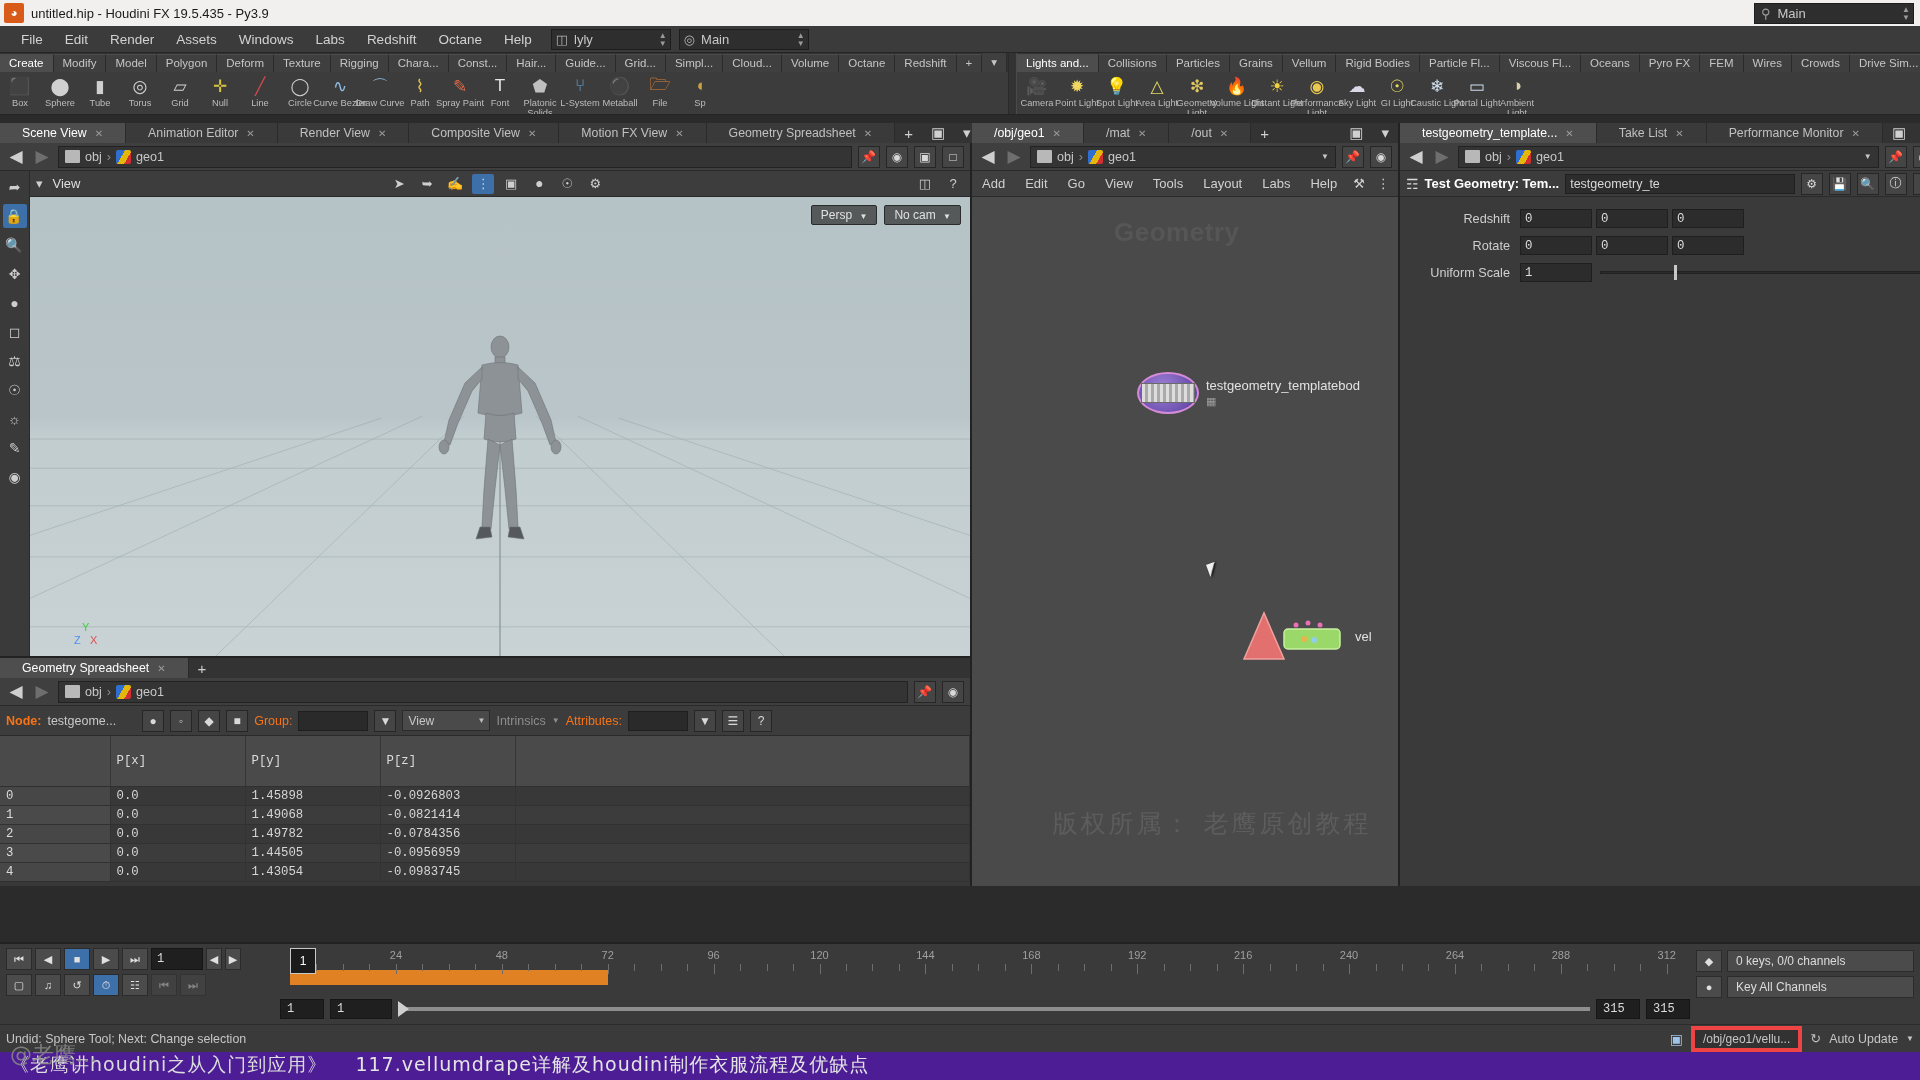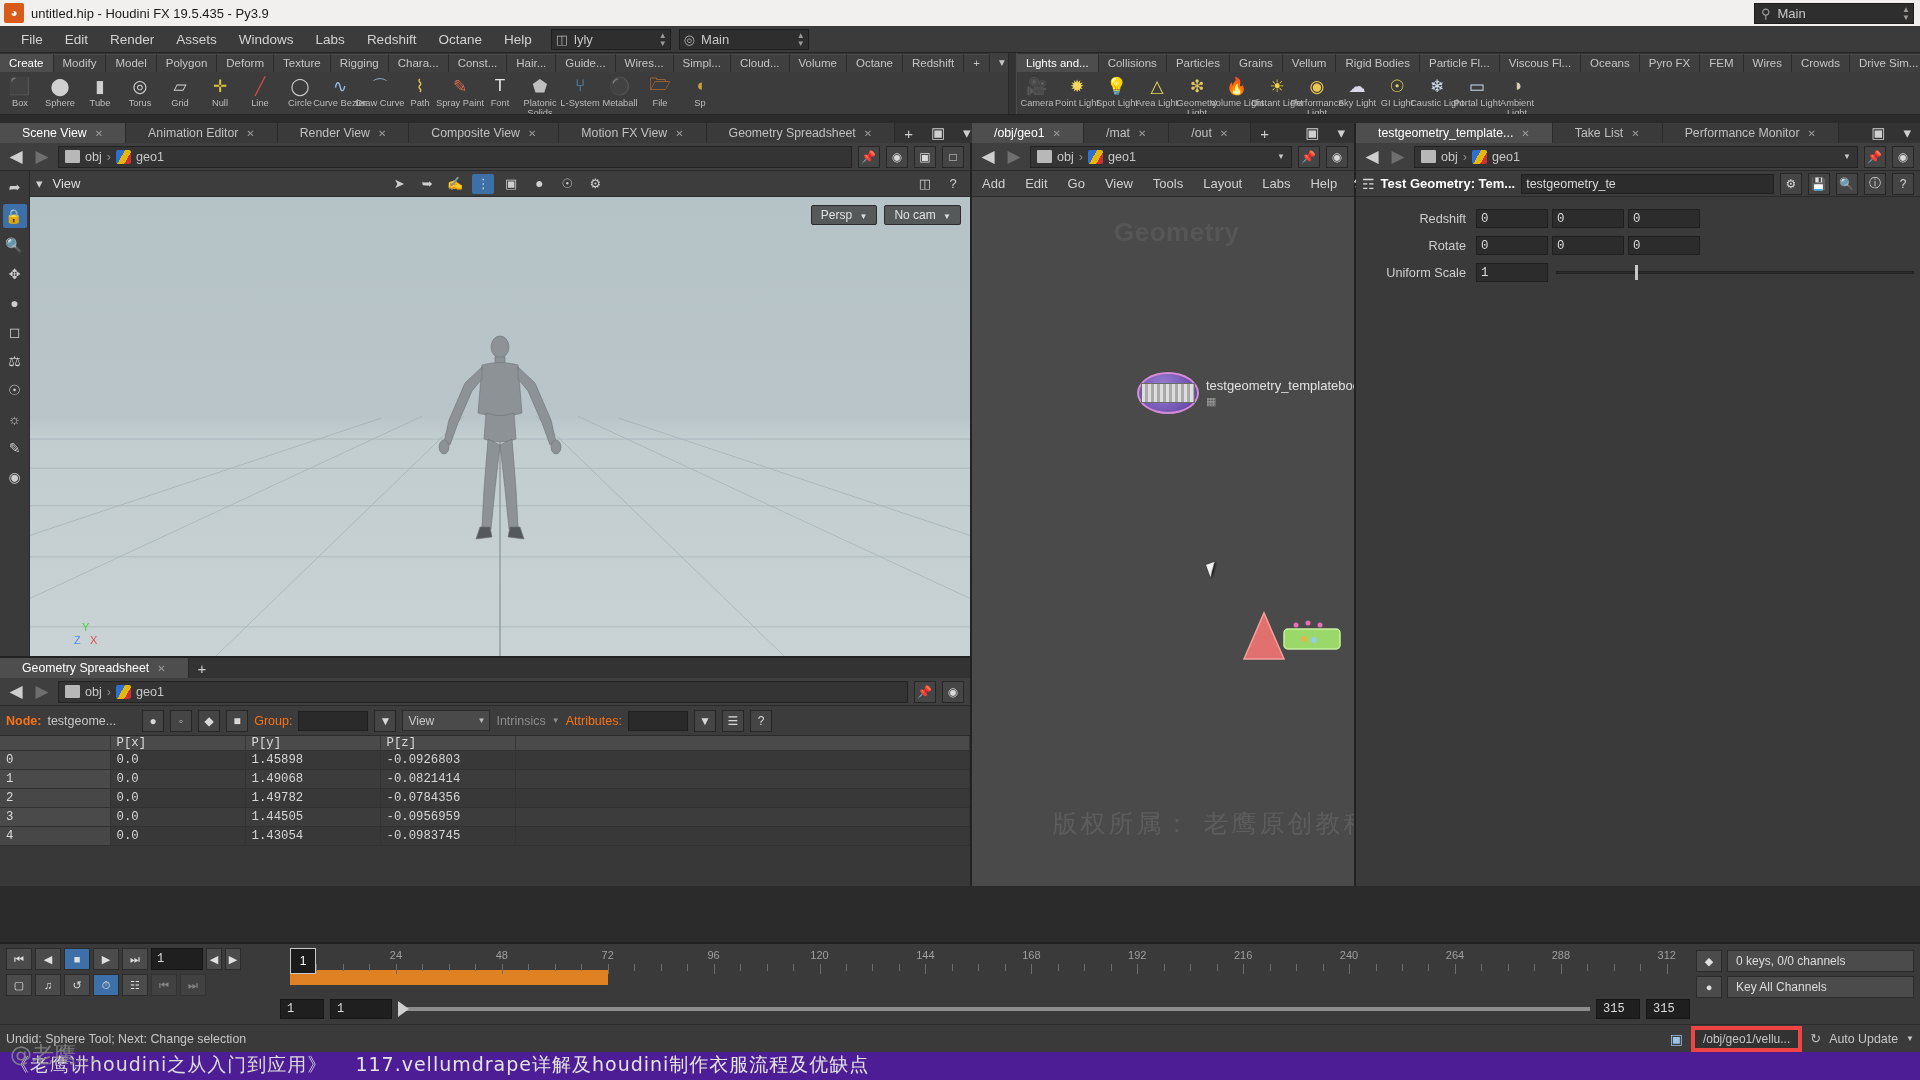--- a/index.html
+++ b/index.html
@@ -89,29 +89,29 @@
   
   #gsheet { height:230px; background:#383838; display:flex; flex-direction:column; border-top:2px solid #222; }
   .gsbar { height:30px; background:#3c3c3c; display:flex; align-items:center; gap:6px; padding:0 6px;
            border-bottom:1px solid #2a2a2a; font-size:12.5px;}
   .gsbar .lab { color:#f97316; }
   .gfield { height:20px; background:#2a2a2a; border:1px solid #1f1f1f; width:70px; }
   .gselect { height:21px; background:#4a4a4a; border:1px solid #2a2a2a; width:88px; display:flex;
              align-items:center; padding:0 5px; font-size:12px; position:relative;}
   .gselect .car { position:absolute; right:4px; font-size:8px; color:#bbb; }
   table.gs { width:100%; border-collapse:collapse; font-family:"Liberation Mono", monospace; font-size:12.3px; }
-  table.gs th { background:#4a4a4a; color:#dcdcdc; font-weight:normal; text-align:left; padding:0 6px;
+  table.gs th { background:#4a4a4a; color:#dcdcdc; font-weight:normal; text-align:left; padding:18px 6px;
                 border-right:1px solid #363636; border-bottom:1px solid #303030;}
   table.gs td { padding:2px 6px; border-right:1px solid #333; border-bottom:1px solid #313131; color:#d6d6d6;}
   table.gs tr td:first-child { background:#474747; color:#dcdcdc; }
   table.gs tr:nth-child(even) td { background:#3c3c3c; }
   table.gs tr:nth-child(even) td:first-child { background:#4a4a4a; }
 
   
-  #midpane { width:384px; display:flex; flex-direction:column; background:#3a3a3a; border-right:2px solid #222; }
+  #midpane { width:428px; display:flex; flex-direction:column; background:#3a3a3a; border-right:2px solid #222; }
   .netmenu { height:26px; background:#3f3f3f; display:flex; align-items:center; font-size:13px;
              border-bottom:1px solid #2a2a2a; }
   .netmenu .mi { padding:0 10px; line-height:26px; color:#d0d0d0; }
   .netbody { flex:1; position:relative; background:#4a4a4a; overflow:hidden; }
   .wmlabel { position:absolute; font-size:26px; color:#565656; font-weight:bold; letter-spacing:.5px; }
   .node { position:absolute; display:flex; align-items:center; gap:7px; }
   .nodeoval { width:62px; height:42px; border-radius:50%;
               background:radial-gradient(circle at 40% 35%, #9b7fd4, #6c4fae 70%, #4b3580);
               border:2px solid #d58bd8; display:flex; align-items:center; justify-content:center; }
   .nodeflag { width:54px; height:20px; background:#c9c9c9; border:1px solid #6a6a6a;
@@ -230,21 +230,21 @@
           <div class="shelftab">Modify</div>
           <div class="shelftab">Model</div>
           <div class="shelftab">Polygon</div>
           <div class="shelftab">Deform</div>
           <div class="shelftab">Texture</div>
           <div class="shelftab">Rigging</div>
           <div class="shelftab">Chara...</div>
           <div class="shelftab">Const...</div>
           <div class="shelftab">Hair...</div>
           <div class="shelftab">Guide...</div>
-          <div class="shelftab">Wires...</div>
+          <div class="shelftab">Grid...</div>
           <div class="shelftab">Simpl...</div>
           <div class="shelftab">Cloud...</div>
           <div class="shelftab">Volume</div>
           <div class="shelftab">Octane</div>
           <div class="shelftab">Redshift</div>
           <div class="shelftab">+</div>
           <div class="shelftab">▾</div>
         </div>
       <div class="shelfitems" id="shelfItemsLeft">
           <div class="shelfitem">

